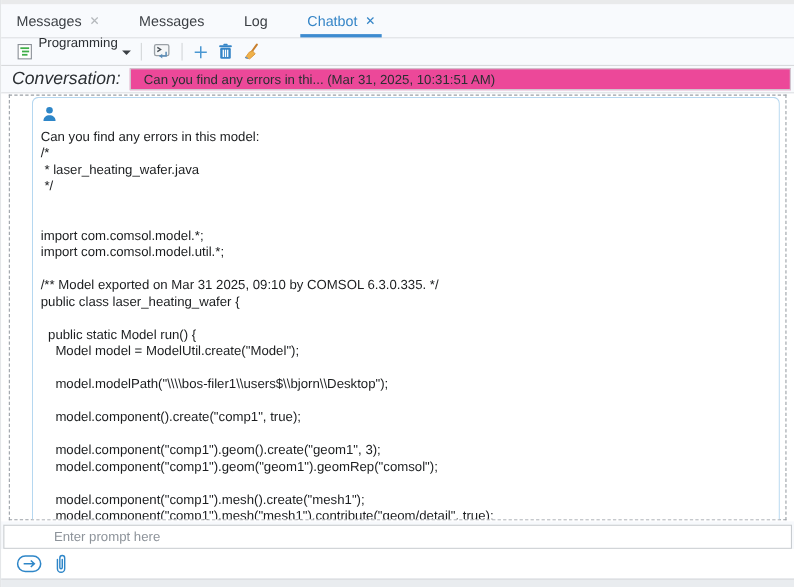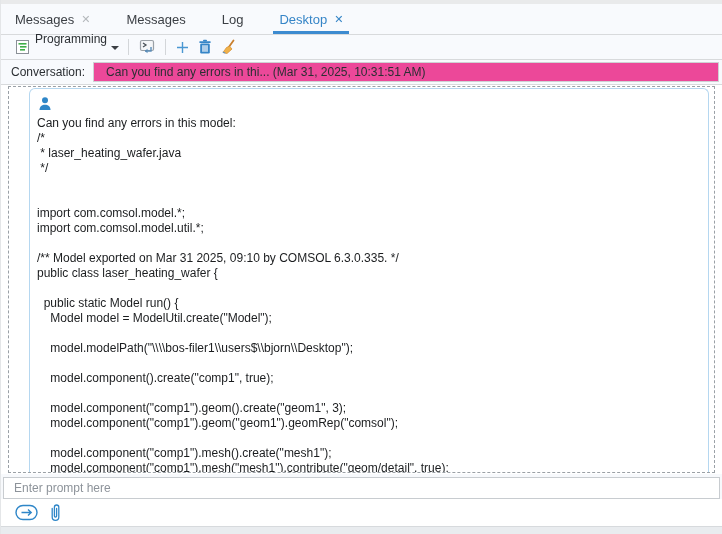--- a/index.html
+++ b/index.html
@@ -66,21 +66,21 @@
   }
   .tb-sep { width: 1px; height: 16px; background: #d3d6d9; margin: 0 5px; }
   
   .conv-row {
     height: 25px;
     display: flex; align-items: center;
     background: #f8fafd;
     padding: 0 3px 0 10px;
     border-bottom: 1px solid #d8dadc;
   }
-  .conv-label { font-size: 12px; color: #2b2f33; margin-right: 8px; white-space: nowrap; }
+  .conv-label { font-size: 16px; color: #2b2f33; margin-right: 8px; white-space: nowrap; font-style: italic; }
   .conv-select {
     flex: 1;
     height: 20px;
     background: #ec4899;
     border: 1px solid #cfd1d4;
     font-size: 12px;
     color: #2b2f33;
     display: flex; align-items: center;
     padding-left: 12px;
     white-space: nowrap;
@@ -119,21 +119,21 @@
   }
   
   .prompt-box {
     margin: 3px 2px 0 2px;
     height: 22px;
     background: #ffffff;
     border: 1px solid #c8ccd0;
     display: flex; align-items: center;
     padding-left: 10px;
   }
-  .prompt-placeholder { font-size: 12px; color: #8d939a; }
+  .prompt-placeholder { font-size: 12px; color: #8d939a; margin-left: 35px; }
   .action-row {
     height: 27px;
     display: flex; align-items: center;
     padding-left: 14px;
     background: #ffffff;
     gap: 10px;
   }
   .bottom-strip {
     position: absolute; left: 0; right: 0; bottom: 0;
     height: 8px;
@@ -154,21 +154,21 @@
       <span>Messages</span>
       <span class="close">✕</span>
     </div>
     <div class="tab">
       <span>Messages</span>
     </div>
     <div class="tab">
       <span>Log</span>
     </div>
     <div class="tab active">
-      <span>Desktop</span>
+      <span>Chatbot</span>
       <span class="close">✕</span>
     </div>
   </div>
 
   <div class="toolbar">
     <div class="tb-btn">
       <span class="icon">
         <svg width="15" height="16" viewBox="0 0 15 16">
           <rect x="1.5" y="1.5" width="12" height="13" fill="#ffffff" stroke="#8a9097" stroke-width="1"></rect>
           <rect x="3.5" y="4" width="8" height="1.6" fill="#3fae49"></rect>

